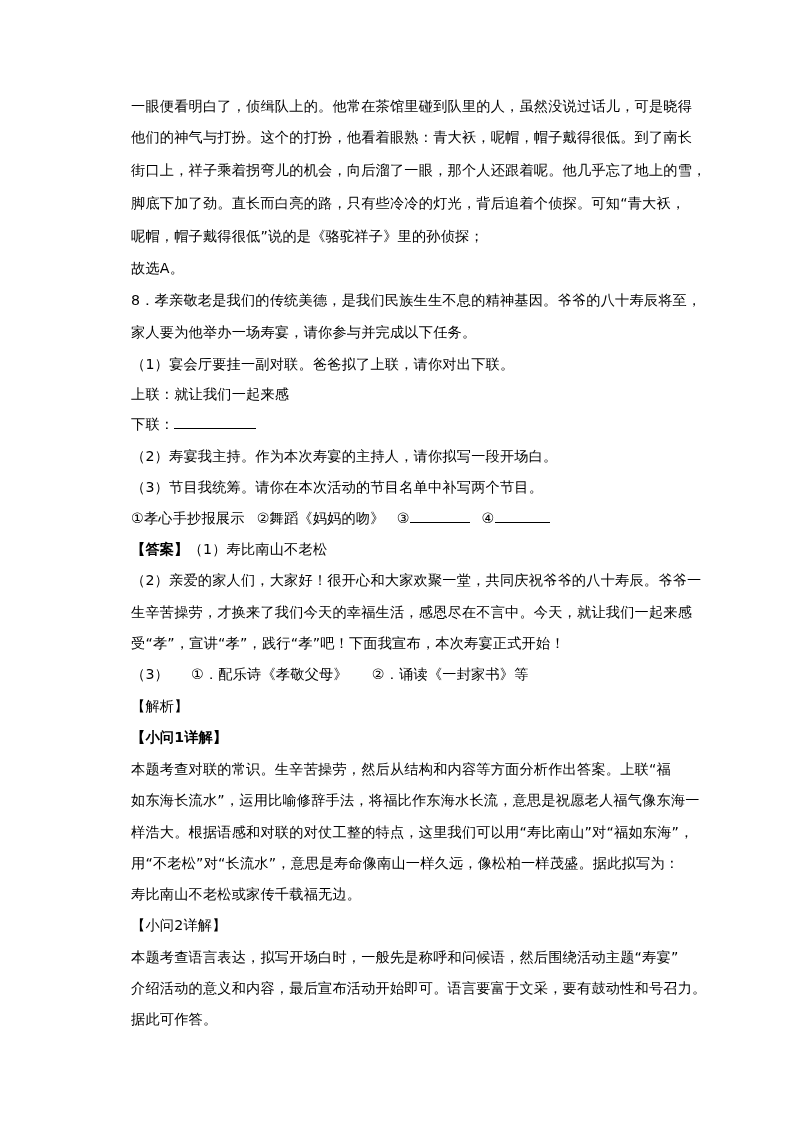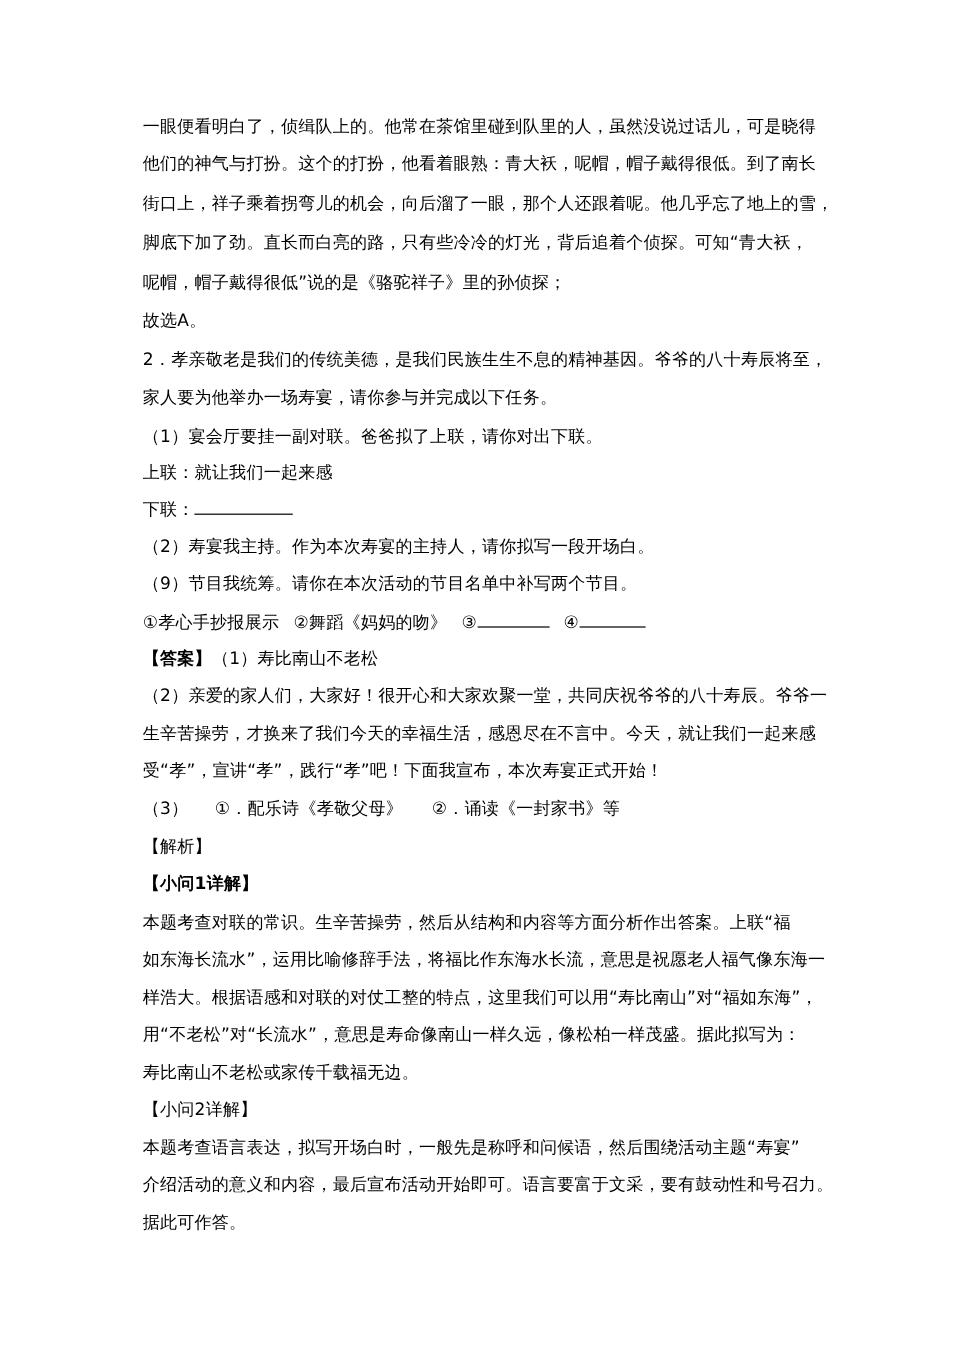--- a/index.html
+++ b/index.html
@@ -1,42 +1,42 @@
 <!DOCTYPE html>
 <html><head>
 <meta charset="utf-8">
 <style>
   html, body { margin: 0; padding: 0; background: #ffffff; }
   body { width: 794px; height: 1123px; position: relative; overflow: hidden;
          font-family: "DejaVu Sans", "Liberation Sans", sans-serif; color: #000; }
   .page { position: absolute; left: 119px; top: 92px; width: 560px; }
-  .line { position: absolute; left: 0; white-space: nowrap; font-size: 14.2px; line-height: 20px; letter-spacing: 0.2px; text-align: right; }
+  .line { position: absolute; left: 12px; white-space: nowrap; font-size: 14.2px; line-height: 20px; letter-spacing: 0.2px; text-align: right; }
   .blank { display: inline-block; border-bottom: 1px solid #000; height: 14px; vertical-align: baseline; }
   .gap { display: inline-block; }
 </style>
 </head>
 <body>
 
 <div class="page">
   <div class="line" style="top:4px">一眼便看明白了，侦缉队上的。他常在茶馆里碰到队里的人，虽然没说过话儿，可是晓得</div>
   <div class="line" style="top:35px">他们的神气与打扮。这个的打扮，他看着眼熟：青大袄，呢帽，帽子戴得很低。到了南长</div>
   <div class="line" style="top:68px">街口上，祥子乘着拐弯儿的机会，向后溜了一眼，那个人还跟着呢。他几乎忘了地上的雪，</div>
   <div class="line" style="top:101px">脚底下加了劲。直长而白亮的路，只有些冷冷的灯光，背后追着个侦探。可知“青大袄，</div>
   <div class="line" style="top:134px">呢帽，帽子戴得很低”说的是《骆驼祥子》里的孙侦探；</div>
   <div class="line" style="top:166px">故选A。</div>
 
-  <div class="line" style="top:198px">2．孝亲敬老是我们的传统美德，是我们民族生生不息的精神基因。爷爷的八十寿辰将至，</div>
+  <div class="line" style="top:198px">8．孝亲敬老是我们的传统美德，是我们民族生生不息的精神基因。爷爷的八十寿辰将至，</div>
   <div class="line" style="top:230px">家人要为他举办一场寿宴，请你参与并完成以下任务。</div>
   <div class="line" style="top:262px">（1）宴会厅要挂一副对联。爸爸拟了上联，请你对出下联。</div>
   <div class="line" style="top:292px">上联：就让我们一起来感</div>
   <div class="line" style="top:322px">
     <span>下联：</span><span class="blank" style="width:82px"></span>
   </div>
   <div class="line" style="top:354px">（2）寿宴我主持。作为本次寿宴的主持人，请你拟写一段开场白。</div>
-  <div class="line" style="top:385px">（9）节目我统筹。请你在本次活动的节目名单中补写两个节目。</div>
+  <div class="line" style="top:385px">（3）节目我统筹。请你在本次活动的节目名单中补写两个节目。</div>
   <div class="line" style="top:416px">
     <span>①孝心手抄报展示</span><span class="gap" style="width:12px"></span><span>②舞蹈《妈妈的吻》</span><span class="gap" style="width:12px"></span><span>③</span><span class="blank" style="width:60px"></span><span class="gap" style="width:12px"></span><span>④</span><span class="blank" style="width:55px"></span>
   </div>
 
   <div class="line" style="top:447px">
     <span style="font-weight:bold">【答案】</span><span>（1）寿比南山不老松</span>
   </div>
   <div class="line" style="top:478px">（2）亲爱的家人们，大家好！很开心和大家欢聚一堂，共同庆祝爷爷的八十寿辰。爷爷一</div>
   <div class="line" style="top:510px">生辛苦操劳，才换来了我们今天的幸福生活，感恩尽在不言中。今天，就让我们一起来感</div>
   <div class="line" style="top:541px">受“孝”，宣讲“孝”，践行“孝”吧！下面我宣布，本次寿宴正式开始！</div>

